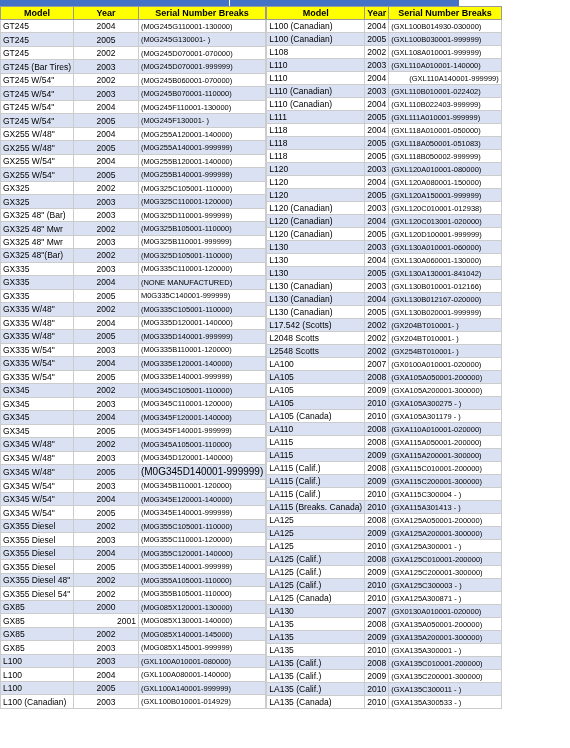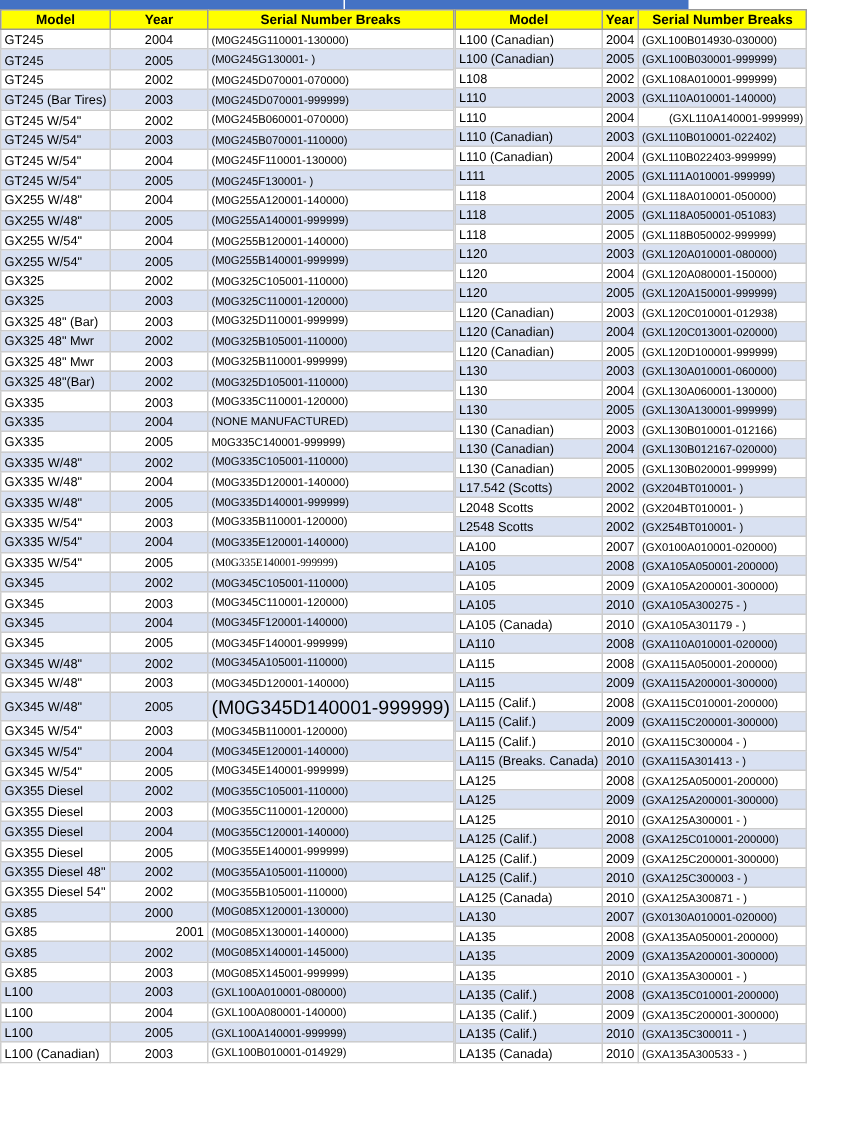--- a/index.html
+++ b/index.html
@@ -215,21 +215,21 @@
             <td style="font-size: 7.5px;">(M0G335B110001-120000)</td>
           </tr>
           <tr>
             <td>GX335 W/54"</td>
             <td style="text-align: center;">2004</td>
             <td style="font-size: 7.5px;">(M0G335E120001-140000)</td>
           </tr>
           <tr>
             <td>GX335 W/54"</td>
             <td style="text-align: center;">2005</td>
-            <td style="font-size: 7.5px; font-family: Liberation Serif, serif;">(M0G335E140001-999999)</td>
+            <td style="font-size: 7.5px;">(M0G335E140001-999999)</td>
           </tr>
           <tr>
             <td>GX345</td>
             <td style="text-align: center;">2002</td>
             <td style="font-size: 7.5px;">(M0G345C105001-110000)</td>
           </tr>
           <tr>
             <td>GX345</td>
             <td style="text-align: center;">2003</td>
             <td style="font-size: 7.5px;">(M0G345C110001-120000)</td>
@@ -250,21 +250,21 @@
             <td style="font-size: 7.5px;">(M0G345A105001-110000)</td>
           </tr>
           <tr>
             <td>GX345 W/48"</td>
             <td style="text-align: center;">2003</td>
             <td style="font-size: 7.5px;">(M0G345D120001-140000)</td>
           </tr>
           <tr>
             <td>GX345 W/48"</td>
             <td style="text-align: center;">2005</td>
-            <td style="font-size: 13px;">(M0G345D140001-999999)</td>
+            <td style="font-size: 10px;">(M0G345D140001-999999)</td>
           </tr>
           <tr>
             <td>GX345 W/54"</td>
             <td style="text-align: center;">2003</td>
             <td style="font-size: 7.5px;">(M0G345B110001-120000)</td>
           </tr>
           <tr>
             <td>GX345 W/54"</td>
             <td style="text-align: center;">2004</td>
             <td style="font-size: 7.5px;">(M0G345E120001-140000)</td>
@@ -447,21 +447,21 @@
             <td style="font-size: 7.5px;">(GXL130A010001-060000)</td>
           </tr>
           <tr>
             <td>L130</td>
             <td style="text-align: center;">2004</td>
             <td style="font-size: 7.5px;">(GXL130A060001-130000)</td>
           </tr>
           <tr>
             <td>L130</td>
             <td style="text-align: center;">2005</td>
-            <td style="font-size: 7.5px;">(GXL130A130001-999999)</td>
+            <td style="font-size: 7.5px;">(GXL130A130001-841042)</td>
           </tr>
           <tr>
             <td>L130 (Canadian)</td>
             <td style="text-align: center;">2003</td>
             <td style="font-size: 7.5px;">(GXL130B010001-012166)</td>
           </tr>
           <tr>
             <td>L130 (Canadian)</td>
             <td style="text-align: center;">2004</td>
             <td style="font-size: 7.5px;">(GXL130B012167-020000)</td>

